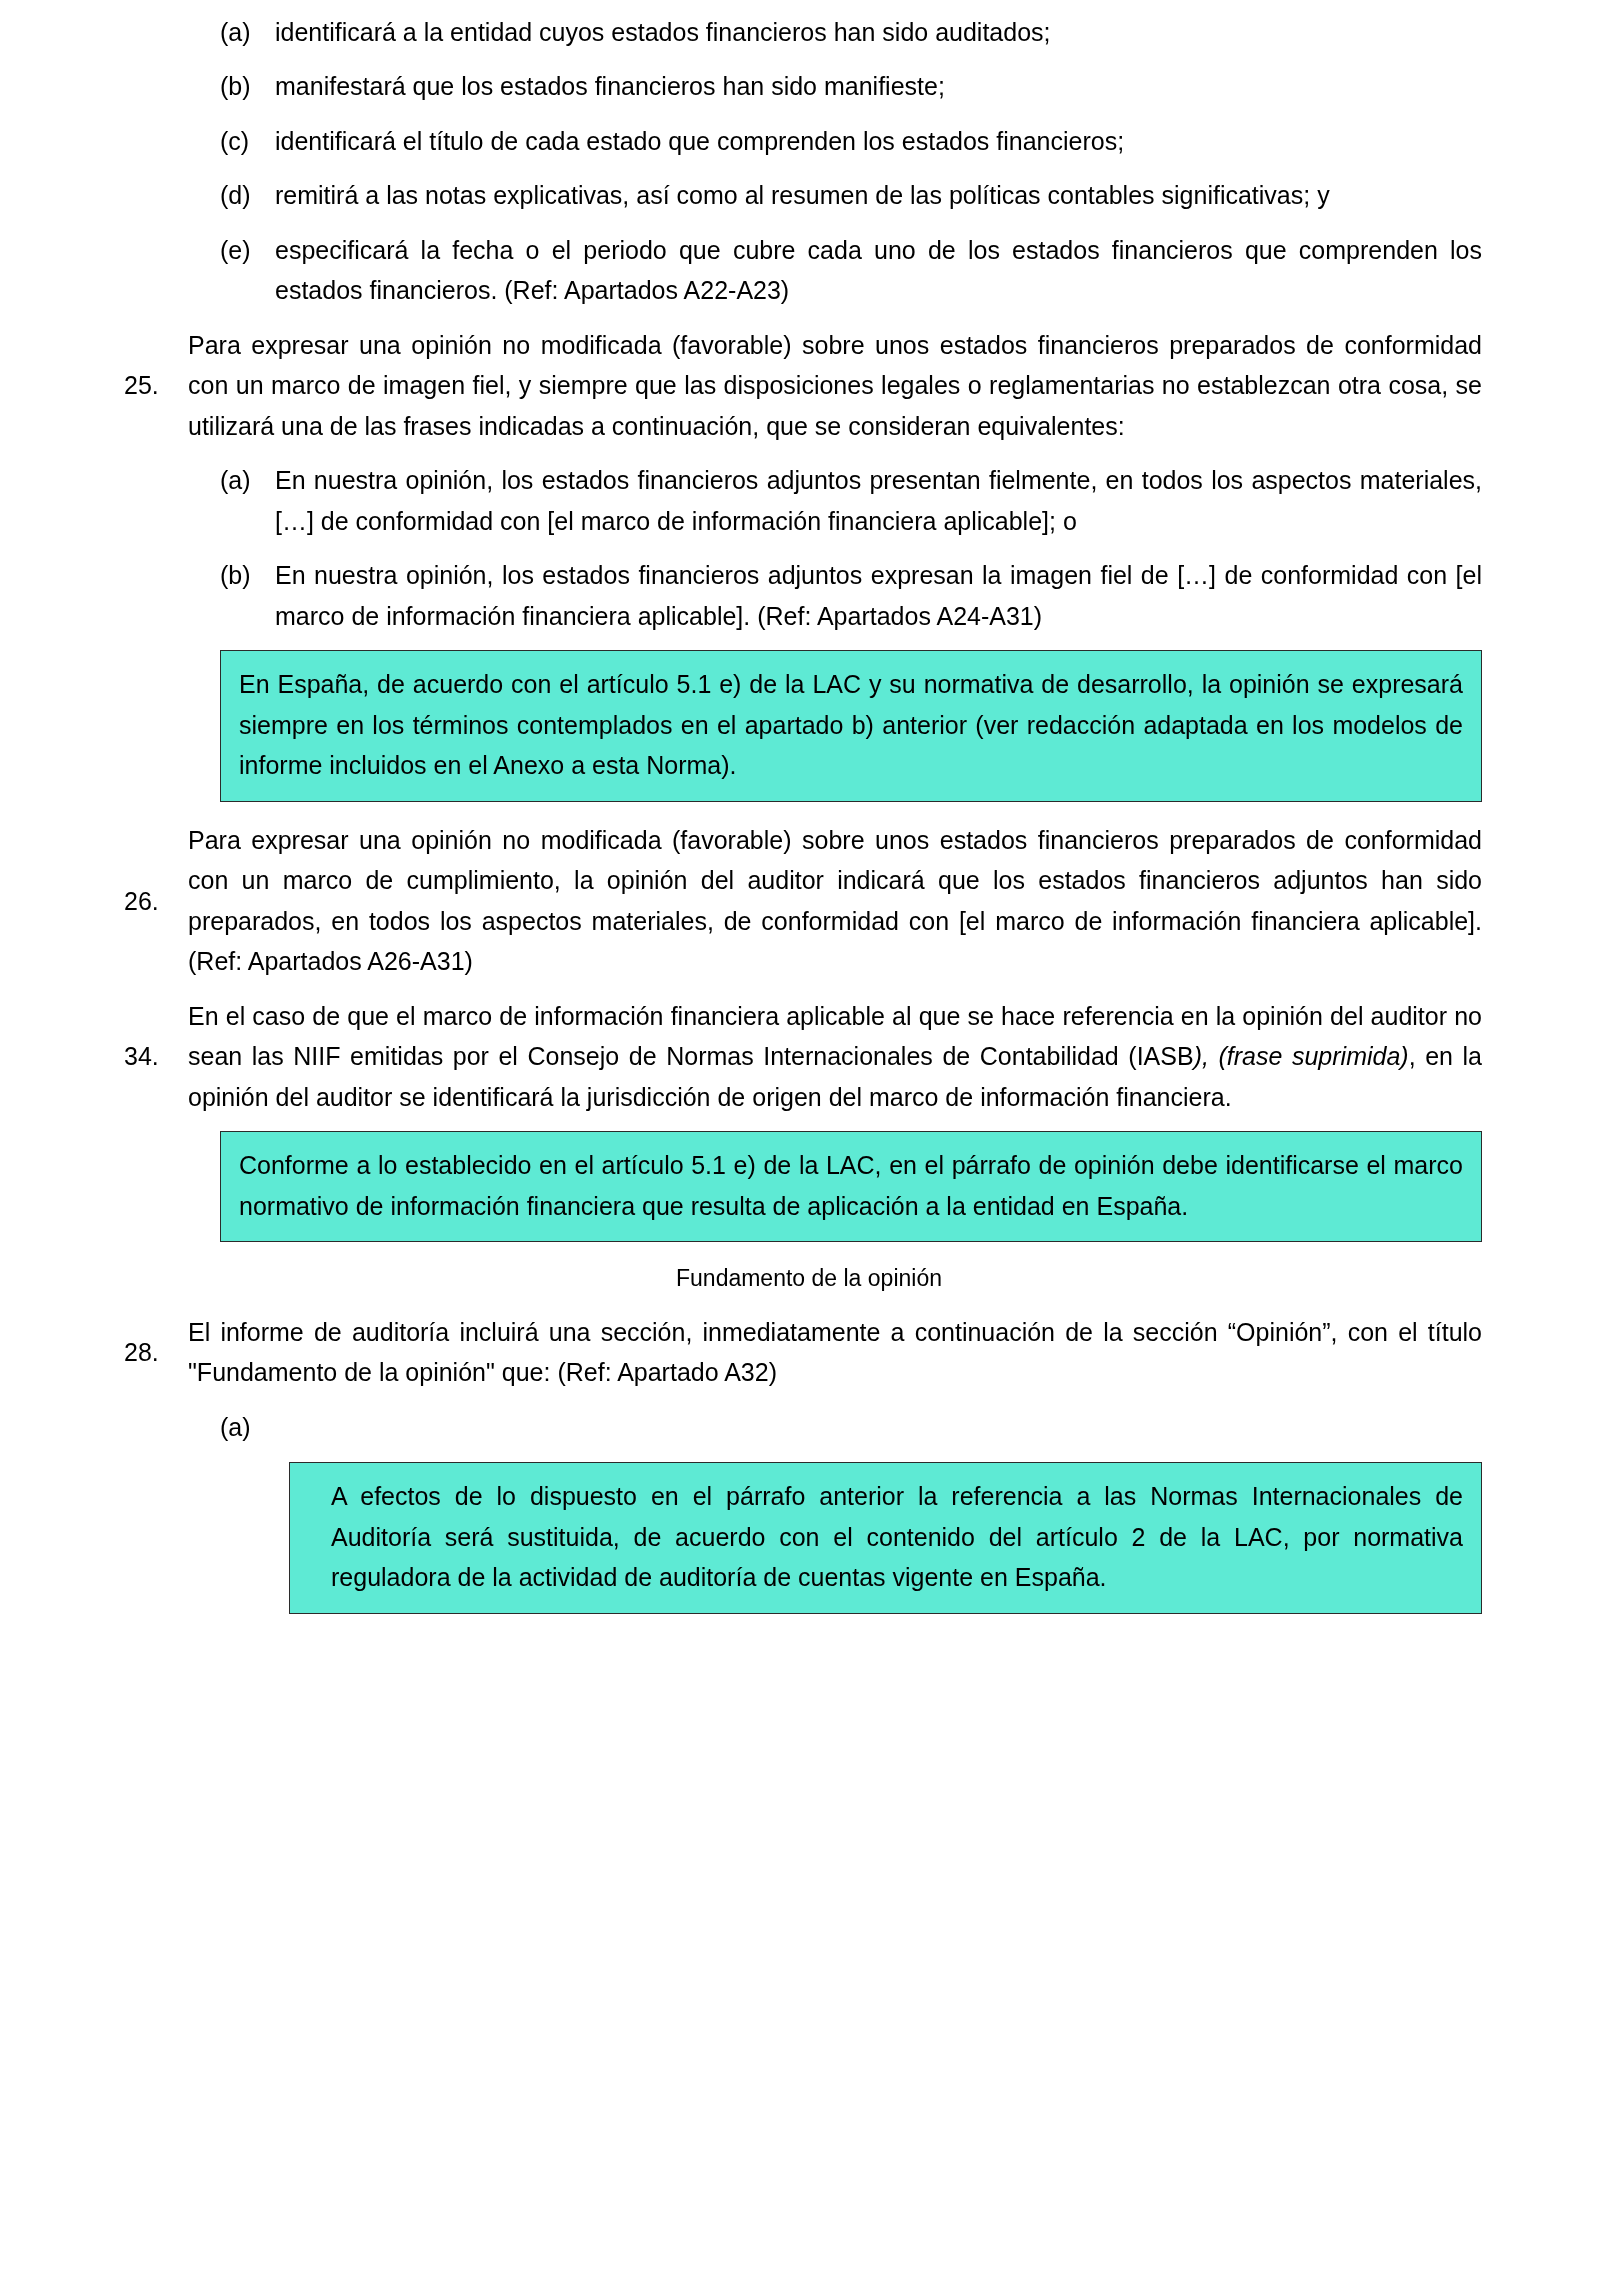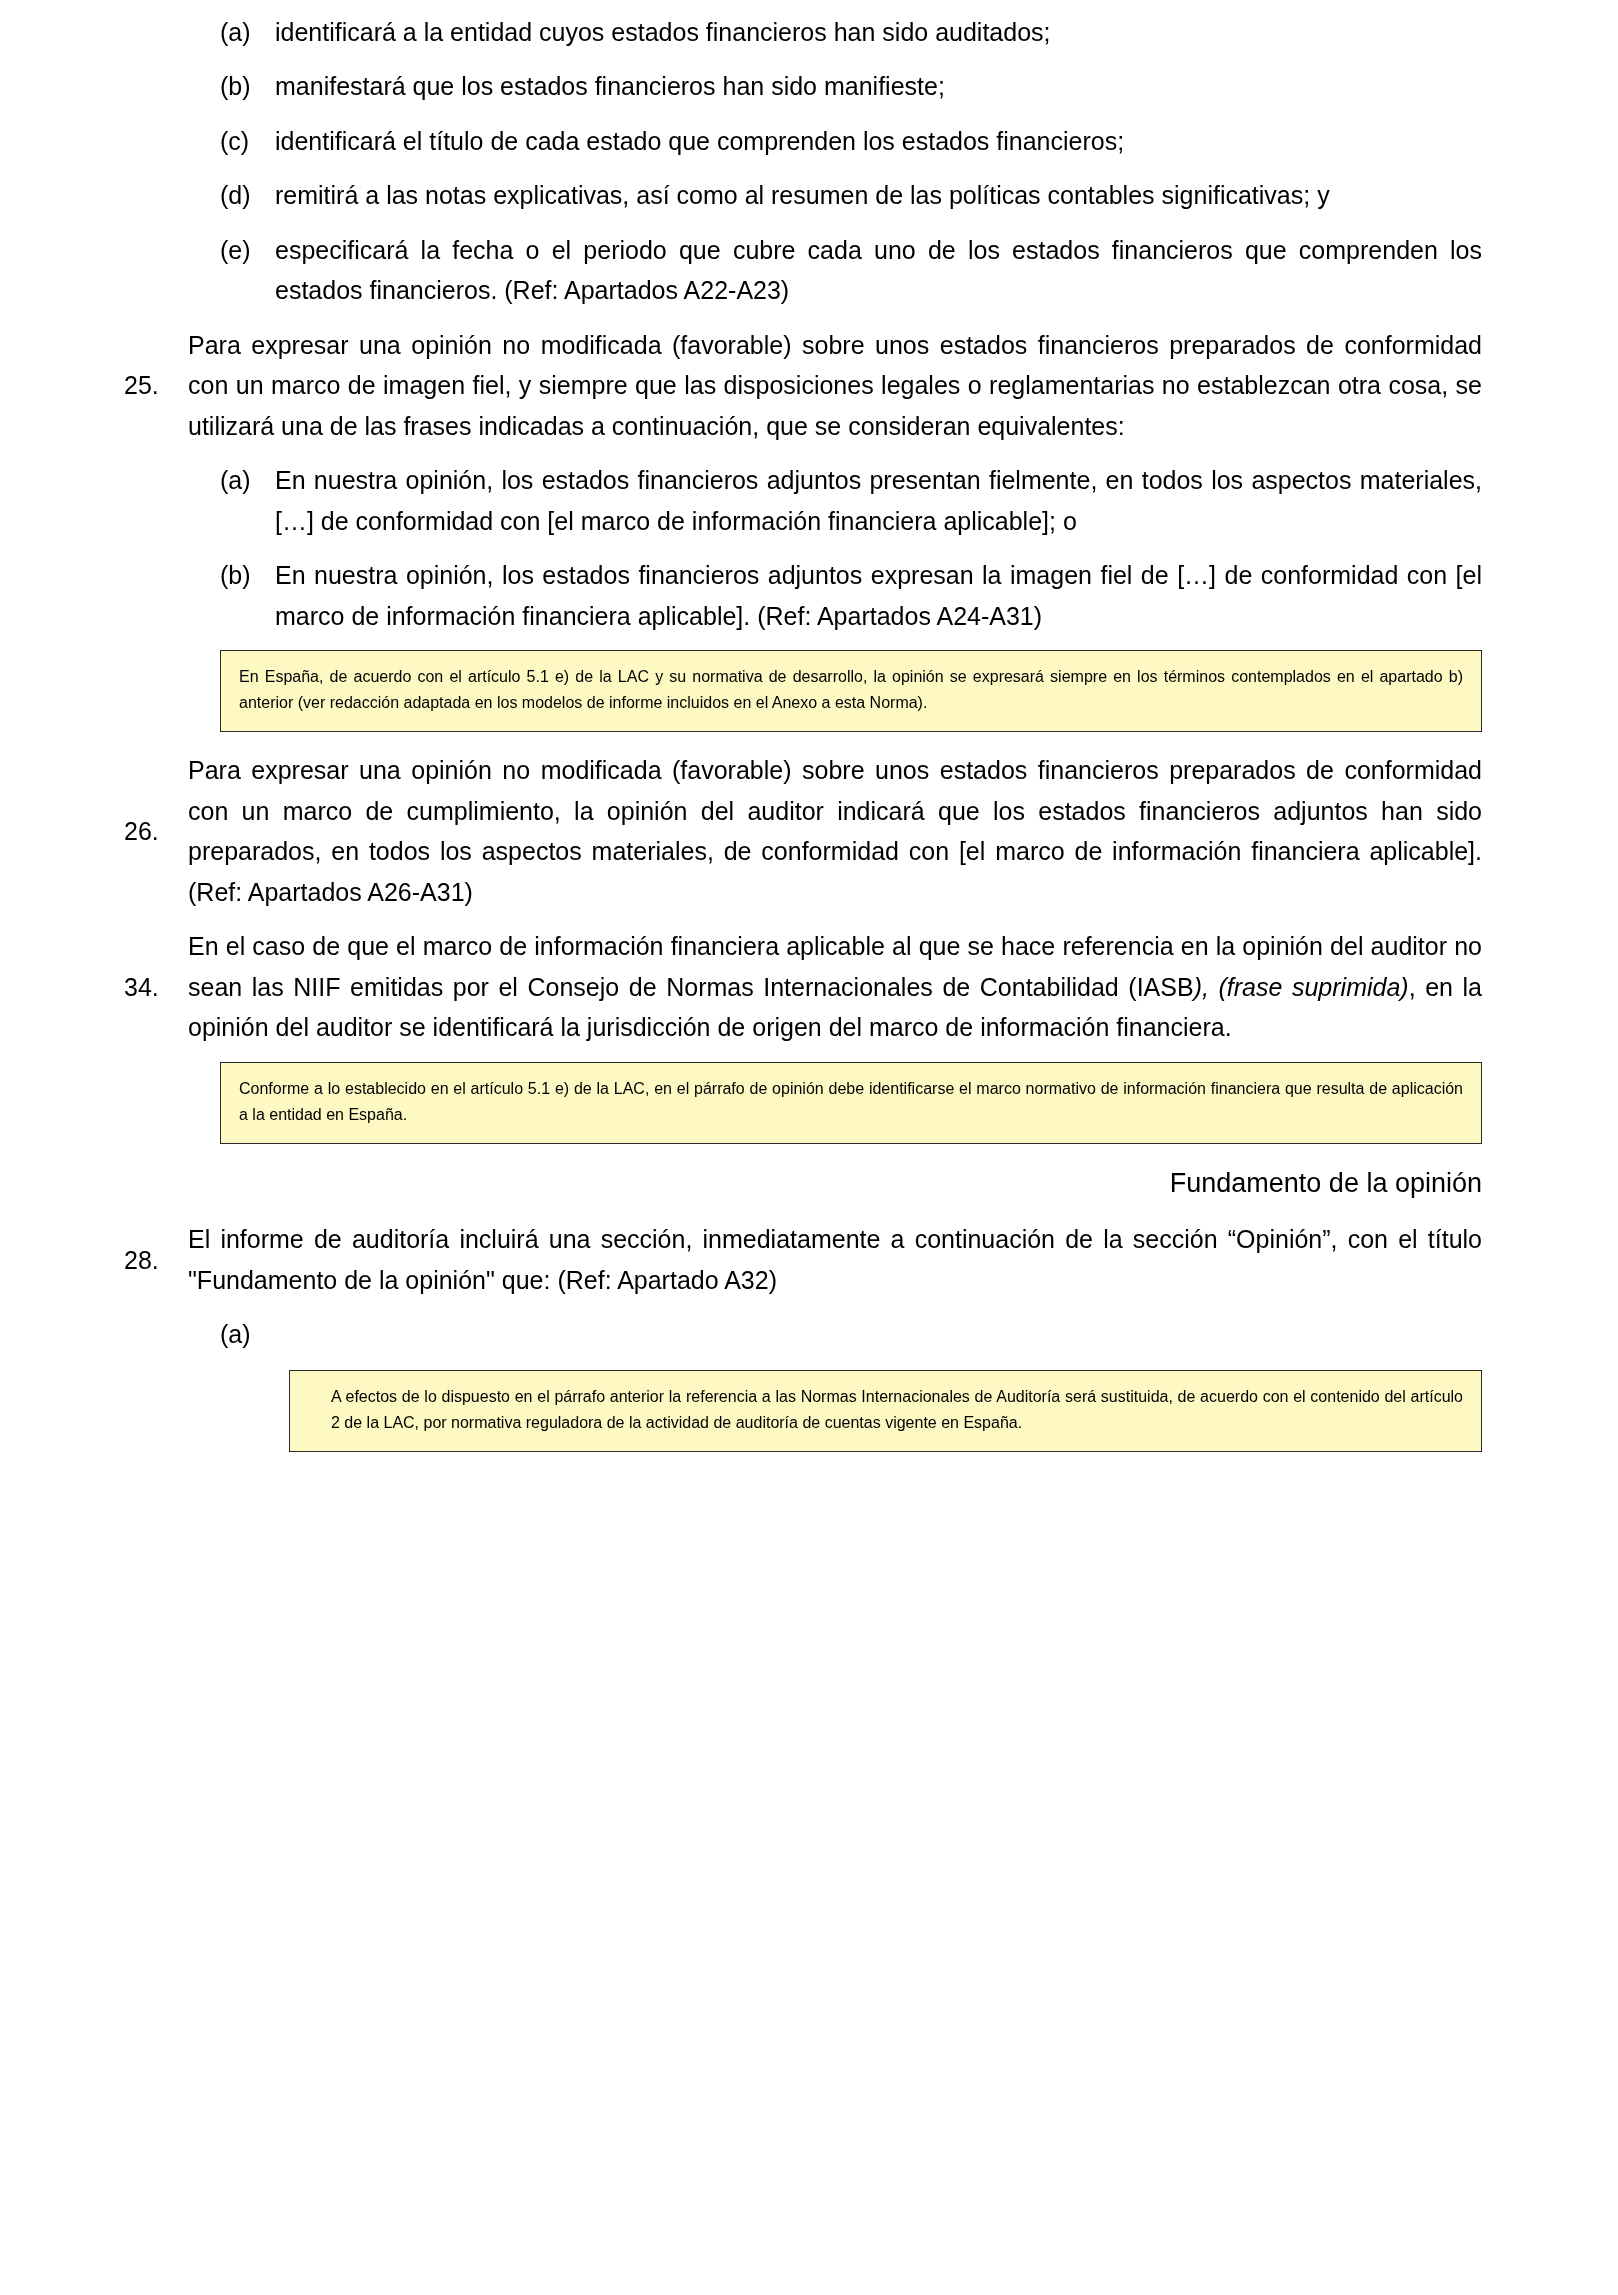--- a/index.html
+++ b/index.html
@@ -41,36 +41,36 @@
   
   .numbered .marker { width: 64px; }
   .numbered { padding-left: 0; align-items: center; }
 
   
   .lettered { padding-left: 96px; }
   .lettered .marker { width: 55px; }
 
   
   .heading {
-    font-size: 27px;
+    font-size: 23px;
     line-height: 1.62;
     margin: 0 0 14px 12px;
-    text-align: right;
+    text-align: center;
   }
 
   
   .callout {
     border: 1.7px solid #2b2b2b;
     box-sizing: border-box;
     margin: 5px 0 18px 96px;
     padding: 13.2px 18px 15px 18px;
-    font-size: 16px;
+    font-size: 25px;
     line-height: 1.62;
     text-align: justify;
-    background: #fef9c3;
+    background: #5eead4;
   }
   .callout.deep {
     margin-left: 165px;
     margin-top: 15px;
     padding-left: 41px;
   }
   .callout p {
     margin: 0;
     text-align: justify;
   }

